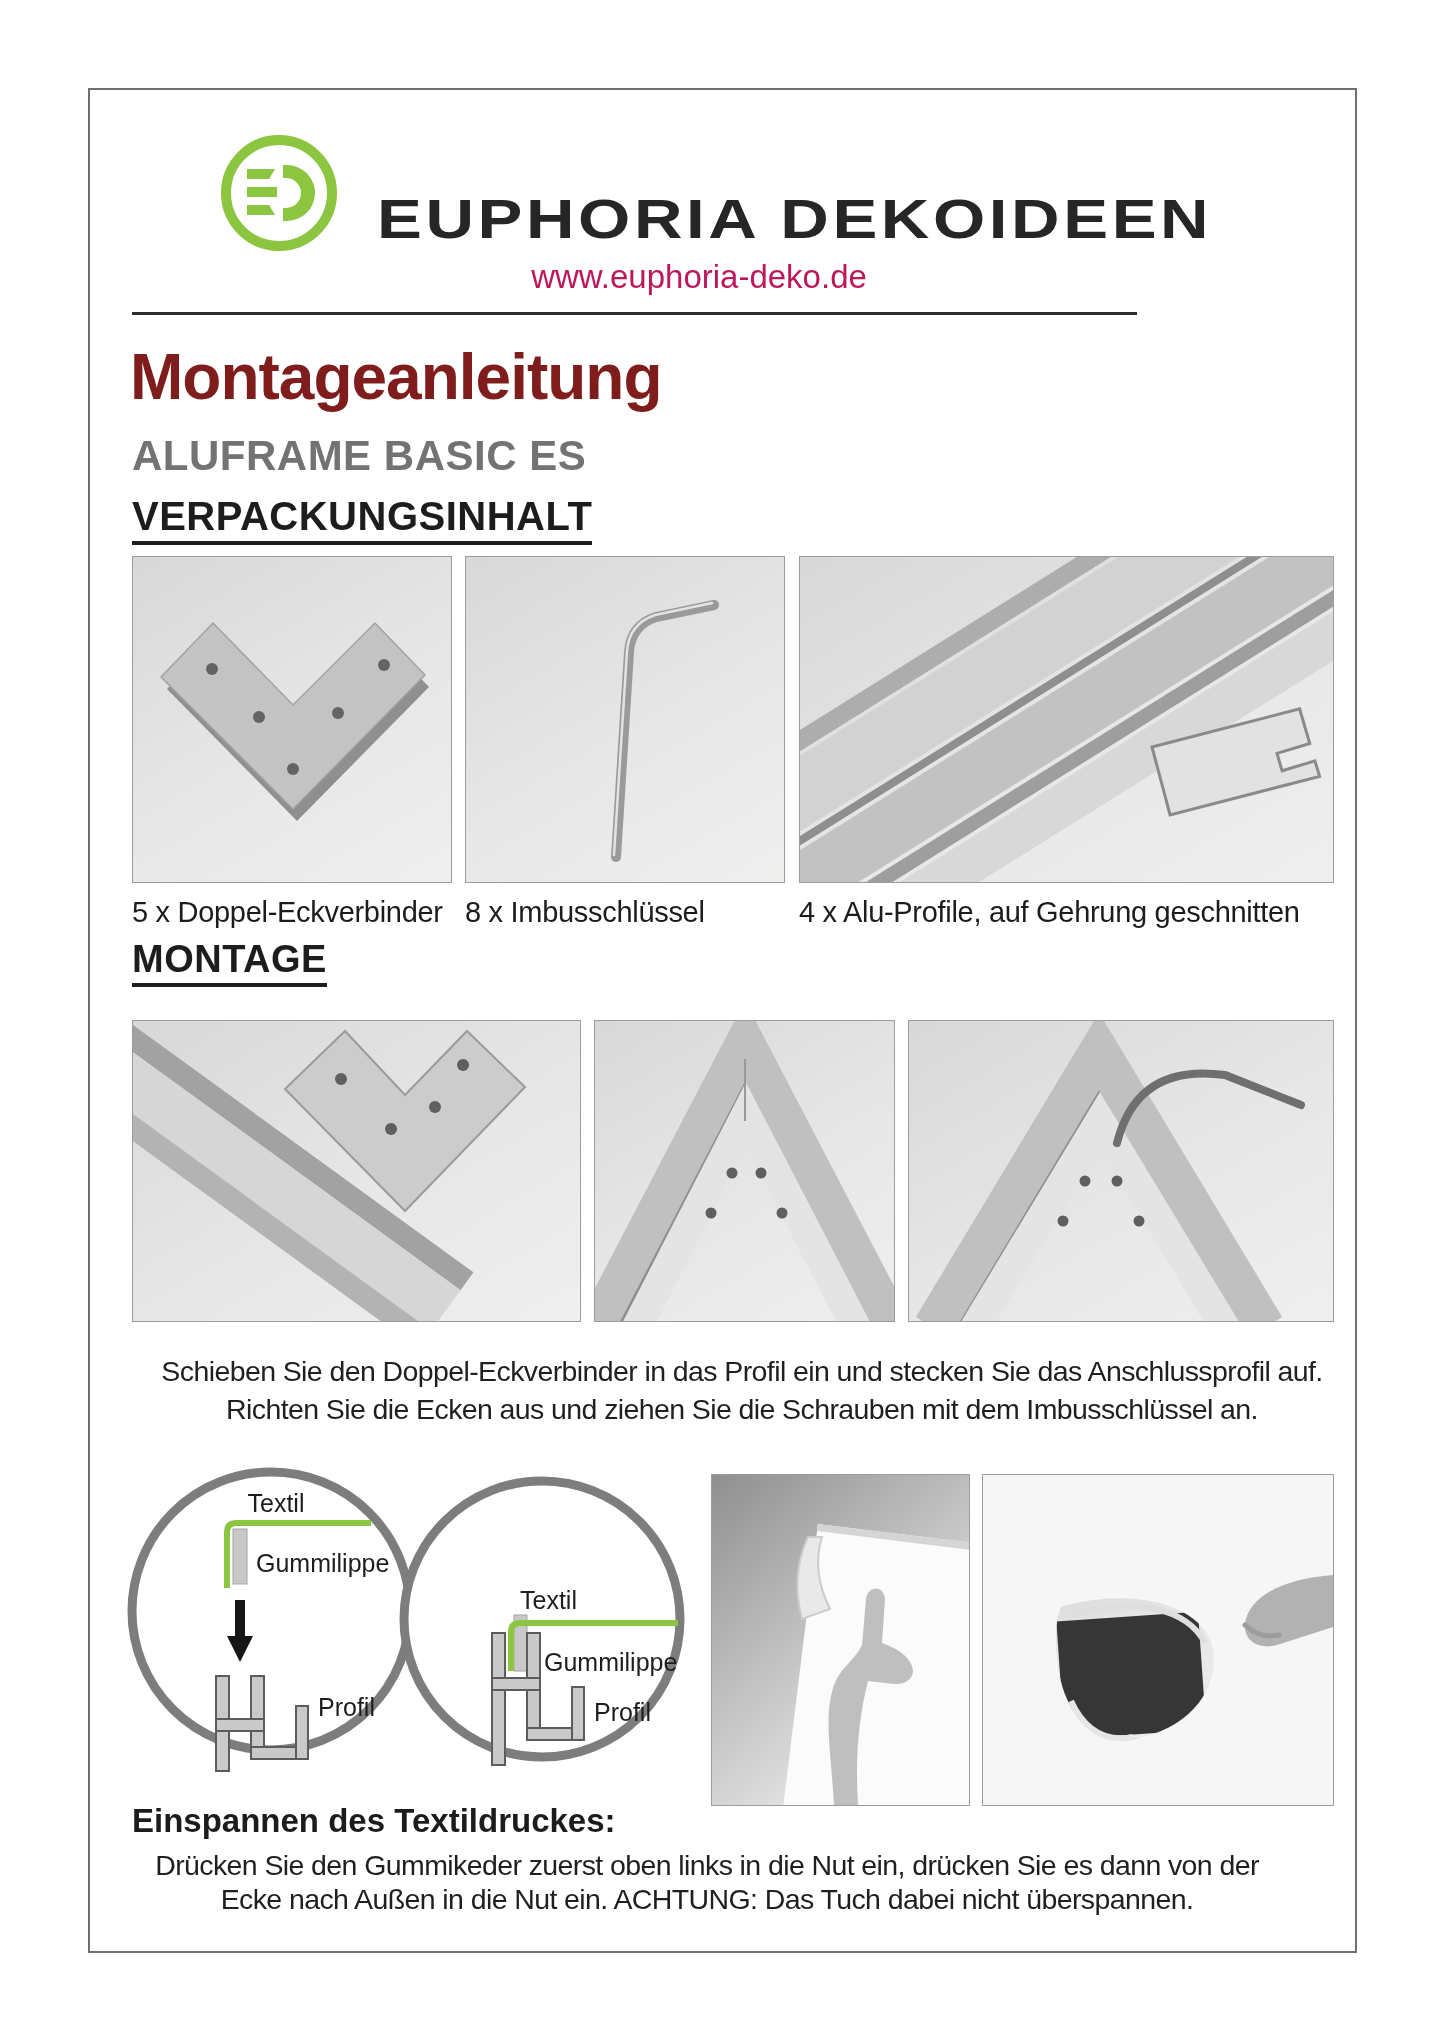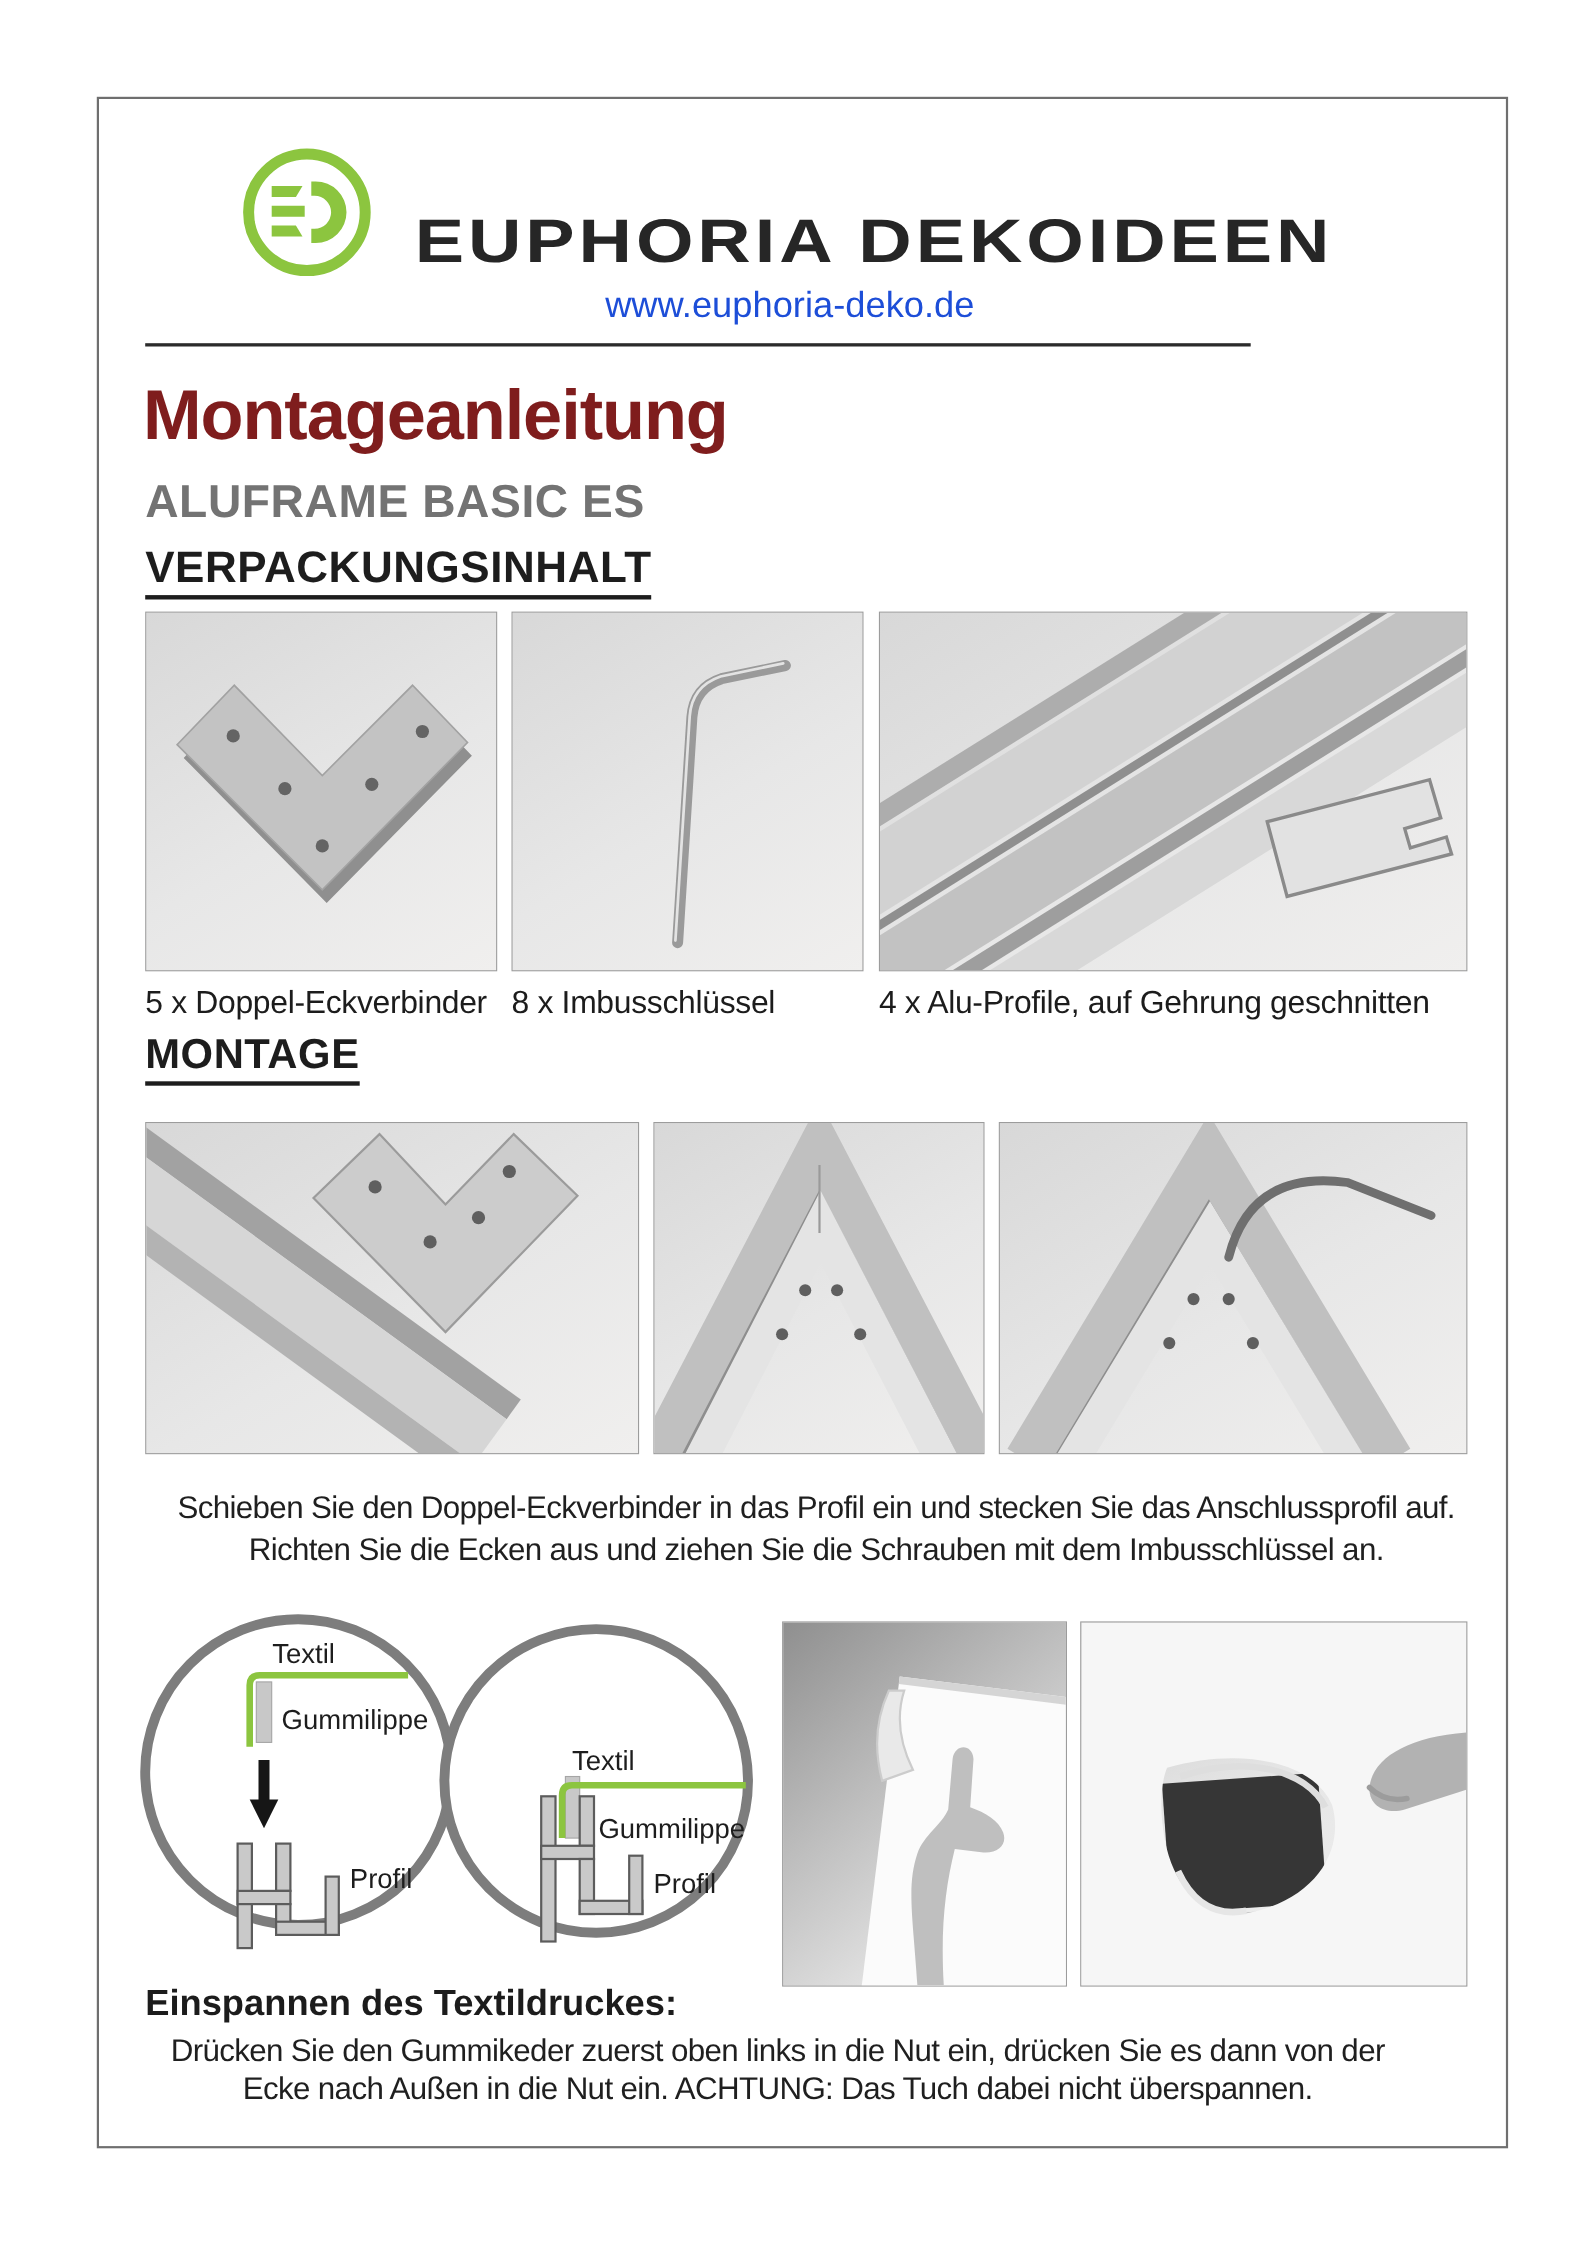--- a/index.html
+++ b/index.html
@@ -3,31 +3,31 @@
 <meta charset="utf-8">
 <style>
   html,body { margin:0; padding:0; }
   body {
     width:1445px; height:2044px; background:#ffffff; position:relative;
     font-family:"Liberation Sans", sans-serif; color:#1d1d1d;
     -webkit-font-smoothing:antialiased;
   }
   .page {
     position:absolute; left:88px; top:88px; width:1265px; height:1861px;
-    border:2px solid #6f6f6f; background:#ffffff;padding-left:14px;
+    border:2px solid #6f6f6f; background:#ffffff;
   }
 
   
   .logo-svg { position:absolute; left:127px; top:40px; width:124px; height:126px; }
   .brand {
     position:absolute; left:287px; top:96px; white-space:nowrap;
     font-size:56px; font-weight:bold; letter-spacing:3px; color:#262626;
     transform:scaleX(1.2); transform-origin:0 50%;
   }
-  .website { position:absolute; left:448px; top:168px; width:360px; text-align:center; font-size:33px; color:#1d4ed8; }
+  .website { position:absolute; left:429px; top:168px; width:360px; text-align:center; font-size:33px; color:#be185d; }
   .divider { position:absolute; left:42px; top:222px; width:1005px; height:3px; background:#2b2b2b; }
 
   .title { position:absolute; left:40px; top:250px; font-size:64px; font-weight:bold; color:#7f1d1d; letter-spacing:-1px; }
   .subtitle { position:absolute; left:42px; top:342px; font-size:42px; font-weight:bold; color:#737373; letter-spacing:0.5px; }
 
   .sec-heading {
     position:absolute; left:42px; font-size:40px; font-weight:bold; color:#1d1d1d;
     border-bottom:4px solid #1d1d1d; padding-bottom:2px; letter-spacing:0.5px;
   }
   .sec-verp { top:404px; }

